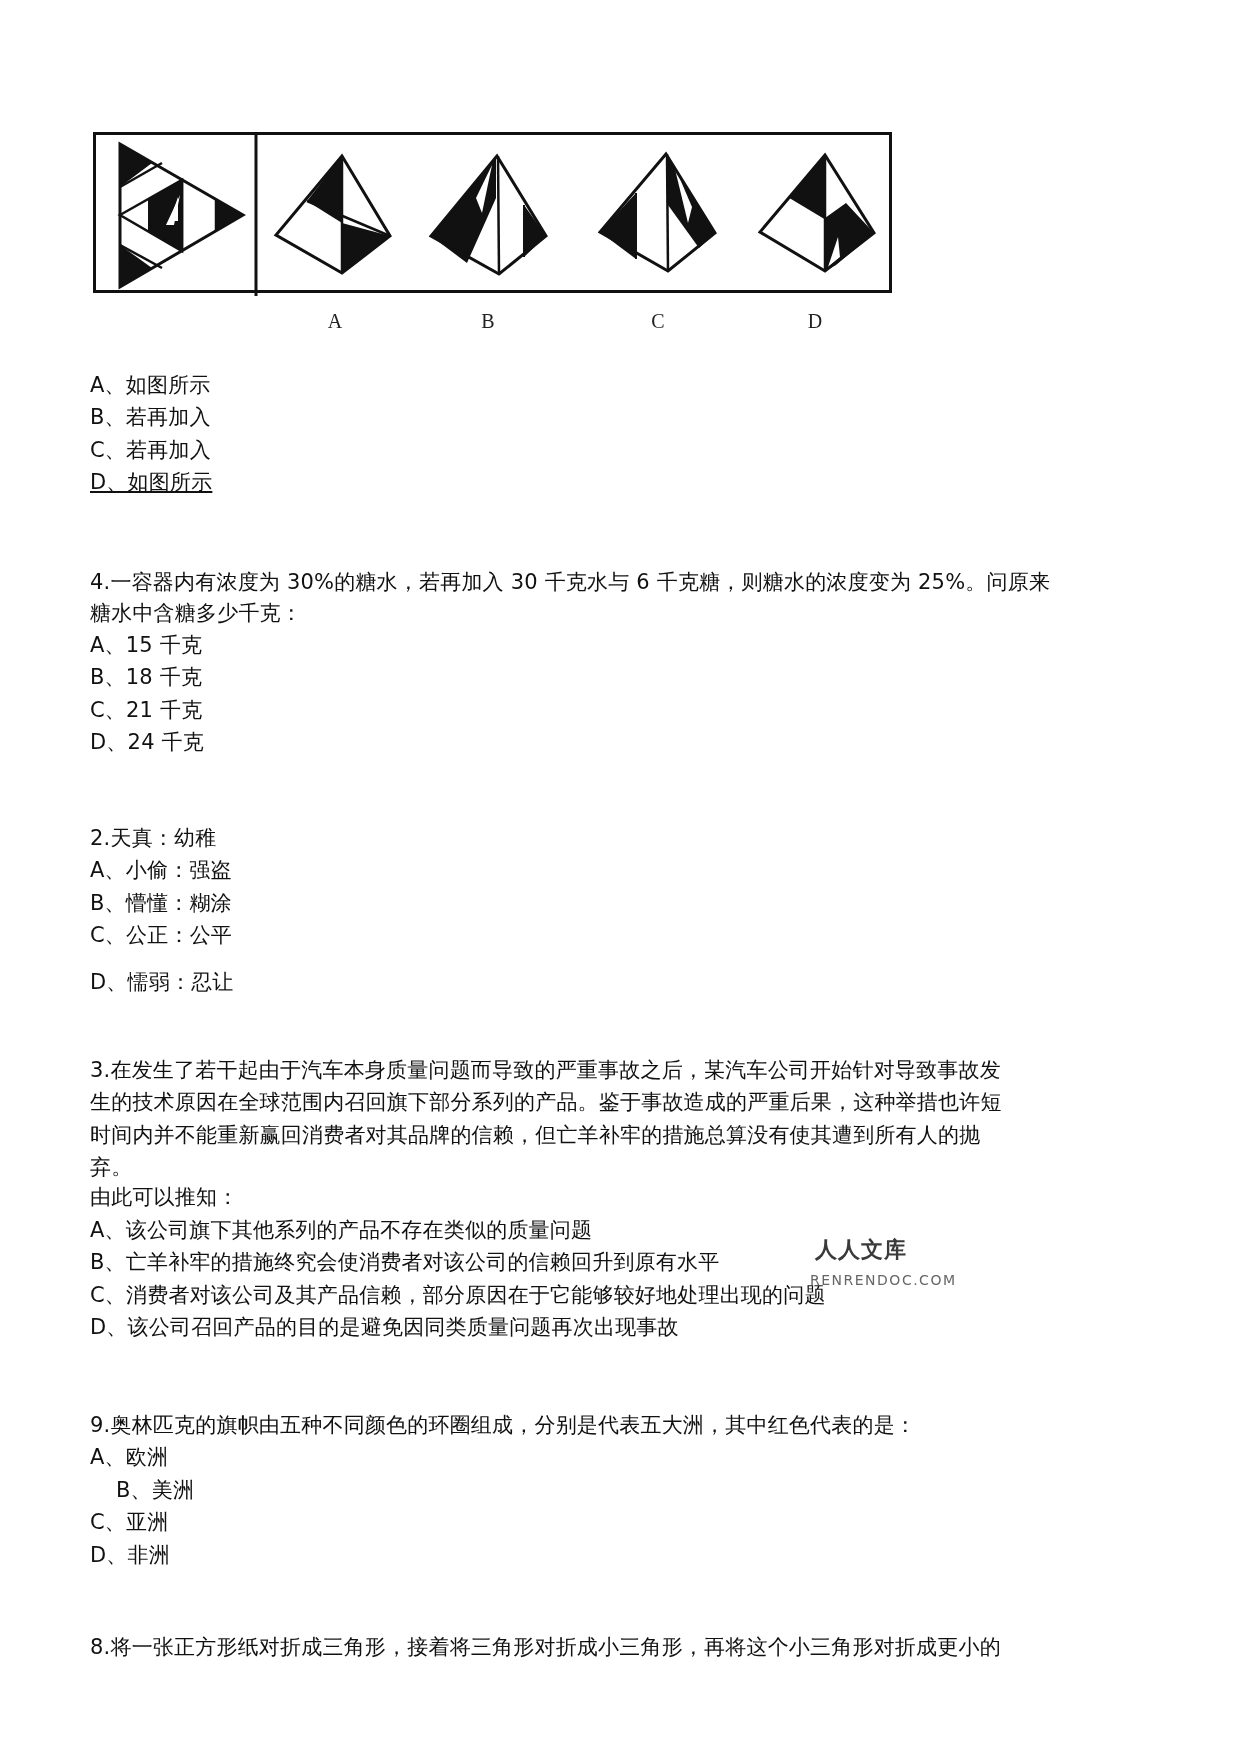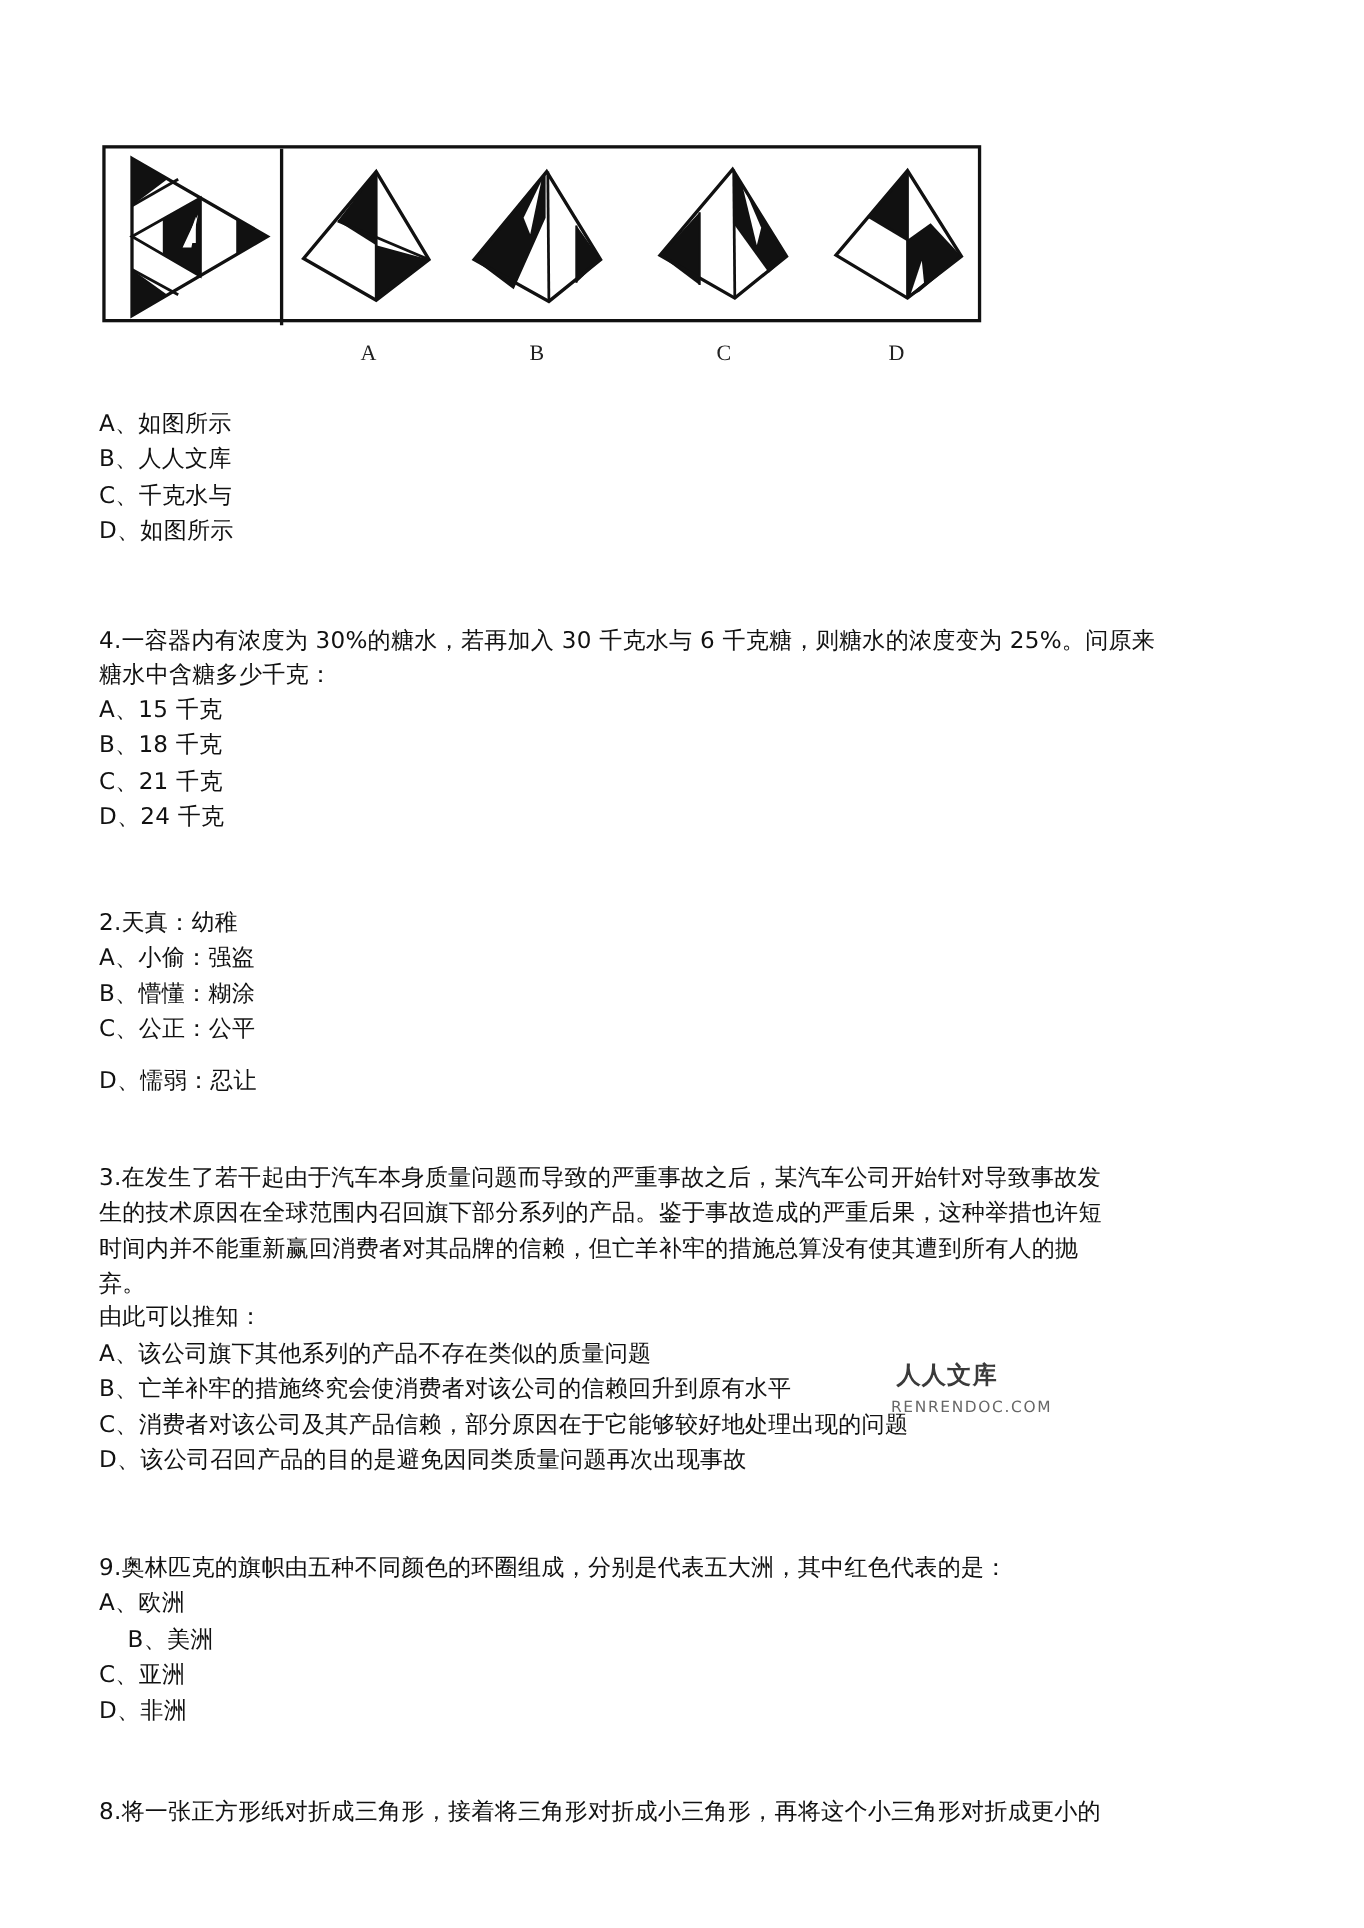--- a/index.html
+++ b/index.html
@@ -82,23 +82,23 @@
     </g>
   </svg>
 </div>
 
 <div class="opt-label" style="left:320px;">A</div>
 <div class="opt-label" style="left:473px;">B</div>
 <div class="opt-label" style="left:643px;">C</div>
 <div class="opt-label" style="left:800px;">D</div>
 
 <div class="line" style="top:369px;">A、如图所示</div>
-<div class="line" style="top:401px;">B、人人文库</div>
-<div class="line" style="top:434px;">C、千克水与</div>
-<div class="line" style="top:466px;">D、如图所示</div>
+<div class="line" style="top:401px;">B、若再加入</div>
+<div class="line" style="top:434px;">C、若再加入</div>
+<div class="line" style="top:466px;text-decoration:underline;">D、如图所示</div>
 
 <div class="line" style="top:566px;">4.一容器内有浓度为 30%的糖水，若再加入 30 千克水与 6 千克糖，则糖水的浓度变为 25%。问原来</div>
 <div class="line" style="top:597px;">糖水中含糖多少千克：</div>
 <div class="line" style="top:629px;">A、15 千克</div>
 <div class="line" style="top:661px;">B、18 千克</div>
 <div class="line" style="top:694px;">C、21 千克</div>
 <div class="line" style="top:726px;">D、24 千克</div>
 
 <div class="line" style="top:822px;">2.天真：幼稚</div>
 <div class="line" style="top:854px;">A、小偷：强盗</div>

